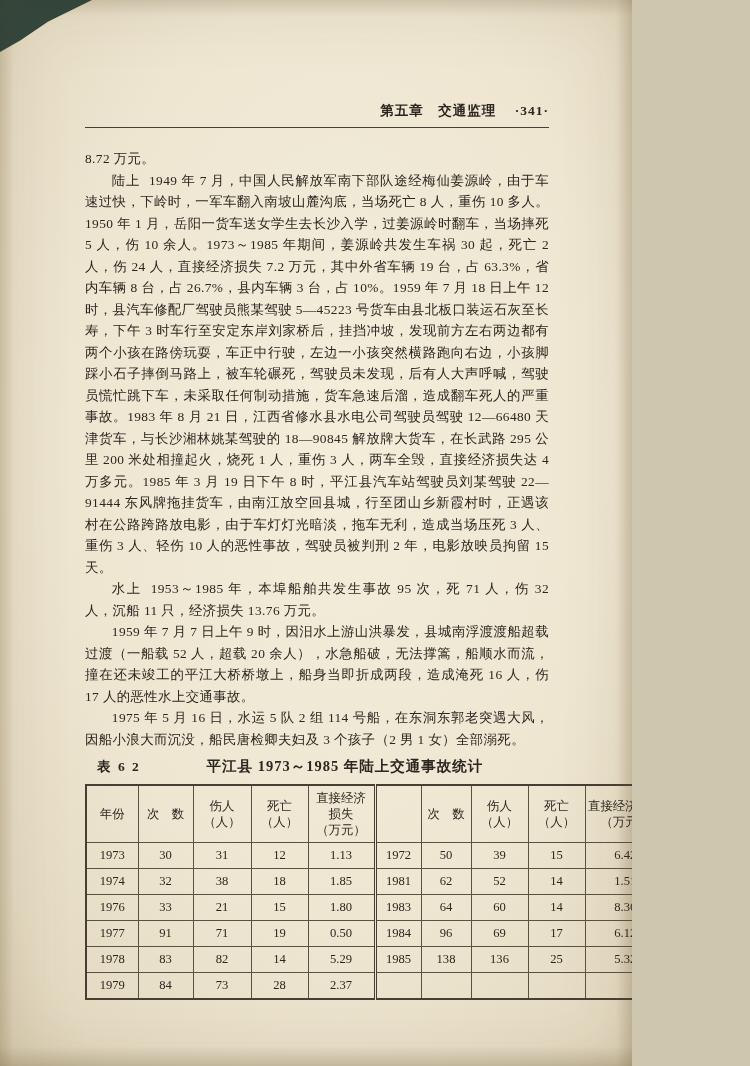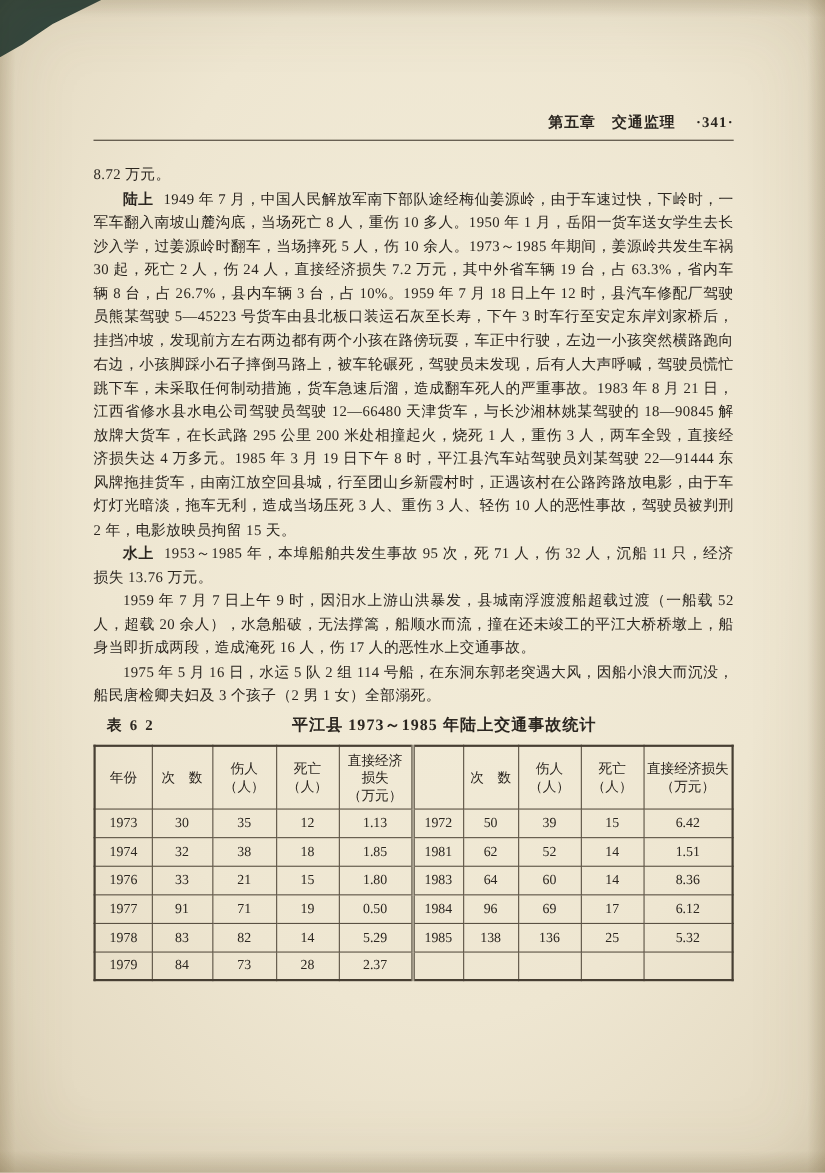--- a/index.html
+++ b/index.html
@@ -1,19 +1,19 @@
 <!DOCTYPE html>
 <html><head>
 <meta charset="utf-8">
 <style>
   * { margin:0; padding:0; box-sizing:border-box; }
   html,body { width:750px; height:1066px; }
   body { background:#cfc6af; }
   .page {
-    position:relative; width:750px; height:1066px; overflow:hidden;
+    position:relative; width:632px; height:1066px; overflow:hidden;
     color:#2b2620;
     font-family:"Liberation Serif","DejaVu Serif",serif;
     background:
       linear-gradient(90deg, rgba(120,100,62,.22), rgba(120,100,62,0) 14px),
       linear-gradient(270deg, rgba(120,100,62,.26), rgba(120,100,62,0) 16px),
       linear-gradient(0deg, rgba(110,92,55,.24), rgba(110,92,55,0) 20px),
       linear-gradient(180deg, rgba(110,92,55,.18), rgba(110,92,55,0) 16px),
       radial-gradient(ellipse at 54% 42%, #f3edda 0%, #eee6d1 55%, #e4dac2 85%, #d8ccb1 100%);
   }
   .page::after {
@@ -32,21 +32,21 @@
     letter-spacing:1px; padding-bottom:7px;
     border-bottom:1.5px solid #473f33;
   }
   .running-head .pgno { margin-left:14px; font-weight:bold; }
   .bodytext { margin-top:20px; }
   .bodytext p {
     font-size:13.4px; line-height:21.5px; text-align:justify;
     text-indent:2em; letter-spacing:.4px;
   }
   .bodytext p.noindent { text-indent:0; }
-  .bodytext b.plabel { font-weight:bold; margin-right:9px; }
+  .bodytext b.plabel { font-weight:normal; margin-right:9px; }
   .tablewrap { position:relative; margin-top:7px; }
   .tcap { display:flex; align-items:baseline; font-weight:bold; margin-bottom:8px; }
   .tcap .tlabel { font-size:13.5px; margin-left:12px; letter-spacing:2px; }
   .tcap .ttitle { flex:1; text-align:center; font-size:14.5px; letter-spacing:1px; }
   table.stats {
     width:582px; border-collapse:collapse; table-layout:fixed;
     font-size:12.6px; color:#2b2620;
     border:2px solid #473f33;
   }
   table.stats th, table.stats td {
@@ -113,21 +113,21 @@
               <th>伤人（人）</th>
               <th>死亡（人）</th>
               <th>直接经济损失
 （万元）</th>
             </tr>
           </thead>
           <tbody>
             <tr>
               <td>1973</td>
               <td>30</td>
-              <td>35</td>
+              <td>31</td>
               <td>12</td>
               <td>1.13</td>
               <td class="mid">1972</td>
               <td>50</td>
               <td>39</td>
               <td>15</td>
               <td>6.42</td>
             </tr>
             <tr>
               <td>1974</td>

